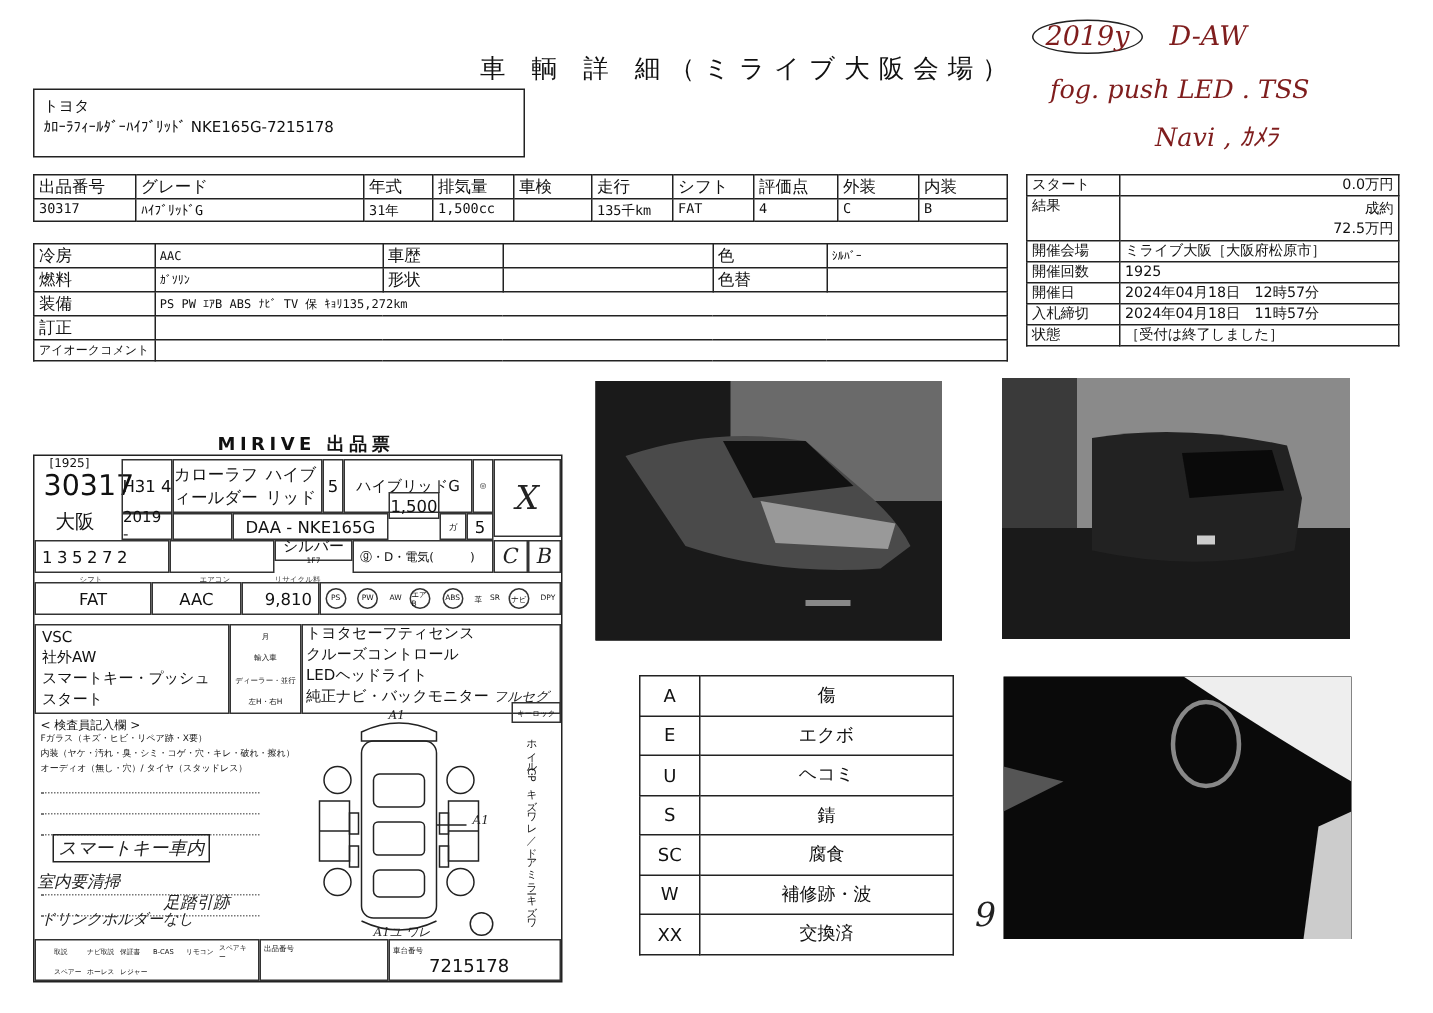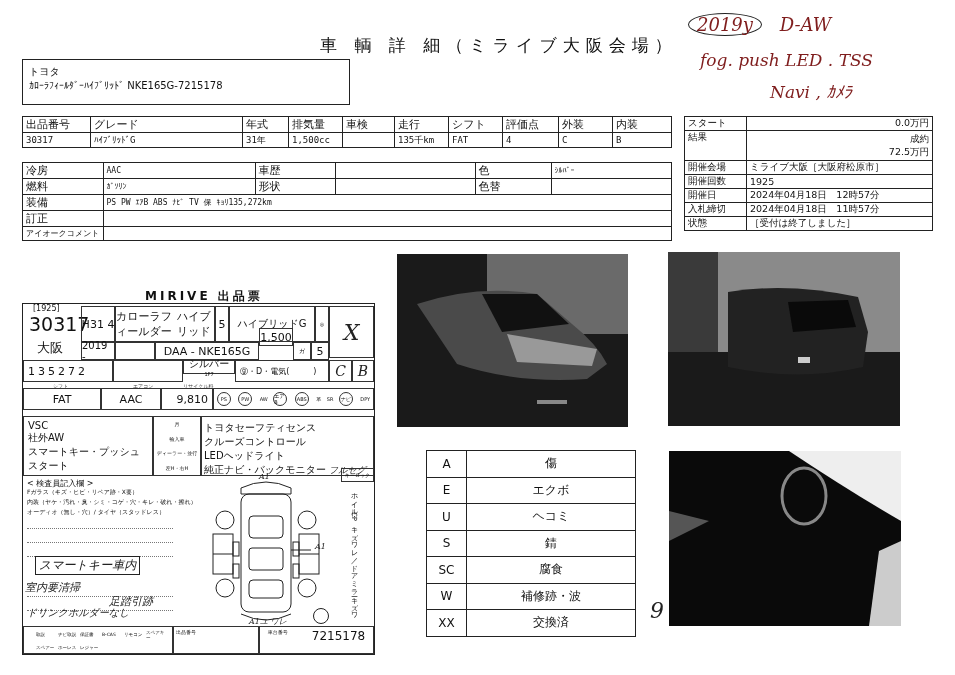--- a/index.html
+++ b/index.html
@@ -246,21 +246,21 @@
     <div>VSC</div>
     <div>社外AW</div>
     <div>スマートキー・プッシュスタート</div>
   </div>
   <div class="cell" style="left:130px;top:112px;width:48px;height:60px;flex-direction:column;font-size:5px;justify-content:space-around">
     <span>月</span>
     <span>輸入車</span>
     <span>ディーラー・並行</span>
     <span>左H・右H</span>
   </div>
-  <div class="cell" style="left:178px;top:112px;width:173px;height:60px;flex-direction:column;align-items:flex-start;justify-content:space-between;padding:4px 2px">
+  <div class="cell" style="left:178px;top:112px;width:173px;height:60px;flex-direction:column;align-items:flex-start;justify-content:flex-end;padding:4px 2px">
     <div>トヨタセーフティセンス</div>
     <div>クルーズコントロール</div>
     <div>LEDヘッドライト</div>
     <div><span>純正ナビ・バックモニター</span> <span class="hw" style="position:static;font-size:9px">フルセグ</span></div>
   </div>
 
   <div class="txt" style="left:4px;top:174px;font-size:8px">&lt; 検査員記入欄 &gt;</div>
   <div class="txt" style="left:4px;top:184px;font-size:6px">Fガラス（キズ・ヒビ・リペア跡・X要）</div>
   <div class="txt" style="left:4px;top:194px;font-size:6px">内装（ヤケ・汚れ・臭・シミ・コゲ・穴・キレ・破れ・擦れ）</div>
   <div class="txt" style="left:4px;top:204px;font-size:6px">オーディオ（無し・穴）/ タイヤ（スタッドレス）</div>
@@ -311,21 +311,21 @@
     <span style="width:22px">B-CAS</span>
     <span style="width:22px">リモコン</span>
     <span style="width:22px">スペアキー</span>
     <span style="width:22px">スペアー</span>
     <span style="width:22px">ホーレス</span>
     <span style="width:22px">レジャー</span>
   </div>
   <div class="cell" style="left:150px;top:322px;width:86px;height:28px;align-items:flex-start;justify-content:flex-start;font-size:5px;padding:2px">
     <span>出品番号</span>
   </div>
-  <div class="cell" style="left:236px;top:322px;width:115px;height:28px;flex-direction:row;align-items:flex-start;padding:2px">
+  <div class="cell" style="left:236px;top:322px;width:115px;height:28px;flex-direction:column;align-items:flex-start;padding:2px">
     <span style="font-size:5px">車台番号</span>
     <span style="font-size:12px;margin-left:24px">7215178</span>
   </div>
 </div>
 
 <div class="photo p1">
   <svg width="231" height="173" viewBox="0 0 231 173">
     <rect width="231" height="173" fill="#1a1a1a"></rect>
     <rect x="90" y="0" width="141" height="80" fill="#6a6a6a"></rect>
     <path d="M20 50 Q80 30 140 40 L175 70 Q200 90 210 110 L190 125 Q120 130 60 110 Z" fill="#4a4a4a"></path>

